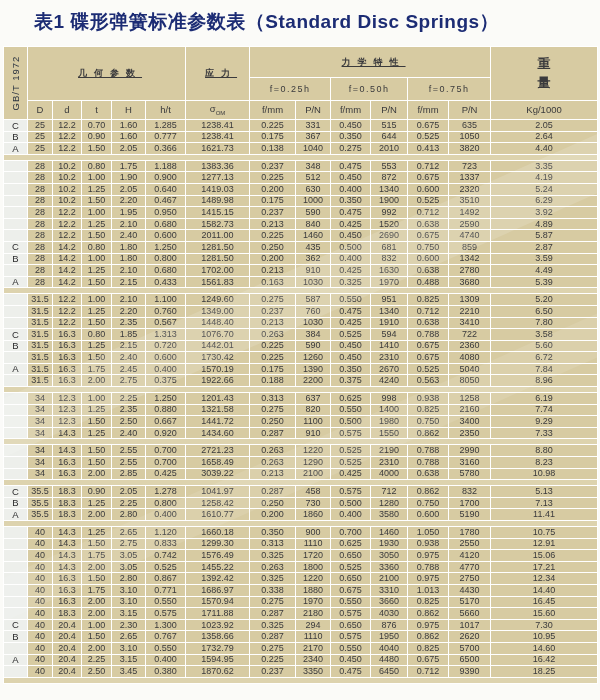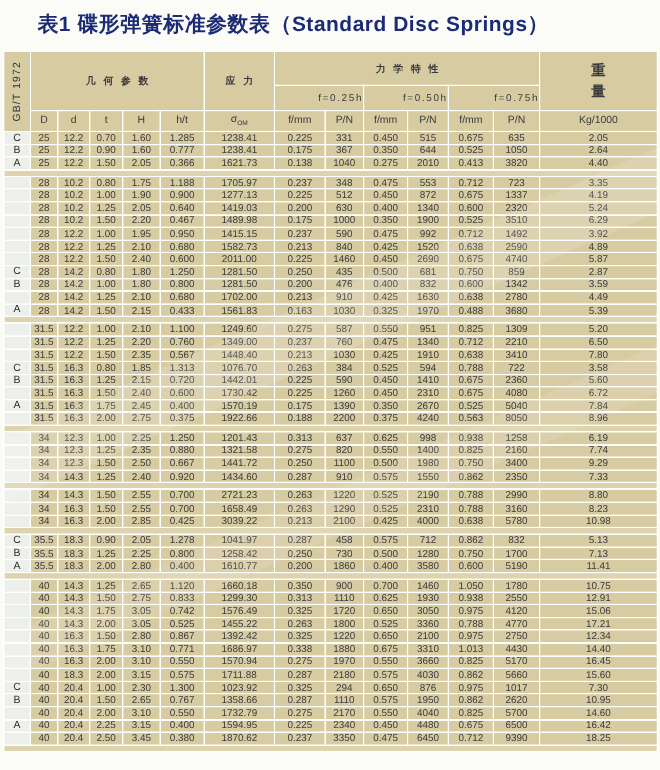--- a/index.html
+++ b/index.html
@@ -10,23 +10,23 @@
   body{width:600px;height:700px;background:#fbfbf8;font-family:"Liberation Sans","DejaVu Sans",sans-serif;}
   .page{position:relative;width:600px;height:700px;overflow:hidden;}
   .title{position:absolute;top:9px;left:34px;font-size:19px;font-weight:bold;
          color:var(--title);letter-spacing:.5px;white-space:nowrap;}
   table.tbl{position:absolute;top:46px;left:3px;width:594px;border-collapse:collapse;table-layout:fixed;}
   table.tbl td{border:1px solid var(--grid);text-align:center;vertical-align:middle;
          color:var(--ink);font-size:9px;line-height:1;padding:0;height:10.6px;background:var(--row-bg);
          overflow:hidden;white-space:nowrap;}
   thead td{background:var(--header-bg);color:#1d2733;}
   tr.h1 td{height:30px;}
-  tr.h2 td{height:22px;text-align:right;}
+  tr.h2 td{height:22px;}
   tr.h3 td{height:18px;font-size:9.5px;}
-  .hdr-big{font-size:13.5px;font-weight:bold;letter-spacing:7px;text-indent:7px;}
+  .hdr-big{font-size:13.5px;font-weight:bold;letter-spacing:7px;text-indent:7px;text-decoration:underline;}
   .fhdr{font-size:11px;letter-spacing:1.5px;}
   .gbt{position:relative;}
   .gbt-txt{position:absolute;left:50%;top:50%;transform:translate(-50%,-50%) rotate(-90deg);
            font-size:9.5px;letter-spacing:1px;white-space:nowrap;color:#2a3340;}
   .wt-stack div{font-size:13px;font-weight:bold;line-height:1.45;}
   sub.sg{font-size:6px;}
   tbody td.letter{background:var(--letter-bg);color:#2d2d2f;font-size:9.5px;}
   tr.sep-row td{background:var(--sep-bg);height:5px;}
   .watermark{position:absolute;left:-80px;top:260px;width:800px;height:54px;
              background:rgba(255,255,255,.14);transform:rotate(-24deg);pointer-events:none;}
@@ -142,21 +142,21 @@
         <tr class="sep-row">
           <td colspan="14"></td>
         </tr>
         <tr>
           <td class="letter"></td>
           <td class="">28</td>
           <td class="">10.2</td>
           <td class="">0.80</td>
           <td class="">1.75</td>
           <td class="">1.188</td>
-          <td class="">1705.97</td>
+          <td class="">1383.36</td>
           <td class="">0.237</td>
           <td class="">348</td>
           <td class="">0.475</td>
           <td class="">553</td>
           <td class="">0.712</td>
           <td class="">723</td>
           <td class="">3.35</td>
         </tr>
         <tr>
           <td class="letter"></td>
@@ -272,21 +272,21 @@
         </tr>
         <tr>
           <td class="letter">B</td>
           <td class="">28</td>
           <td class="">14.2</td>
           <td class="">1.00</td>
           <td class="">1.80</td>
           <td class="">0.800</td>
           <td class="">1281.50</td>
           <td class="">0.200</td>
-          <td class="">476</td>
+          <td class="">362</td>
           <td class="">0.400</td>
           <td class="">832</td>
           <td class="">0.600</td>
           <td class="">1342</td>
           <td class="">3.59</td>
         </tr>
         <tr>
           <td class="letter"></td>
           <td class="">28</td>
           <td class="">14.2</td>

